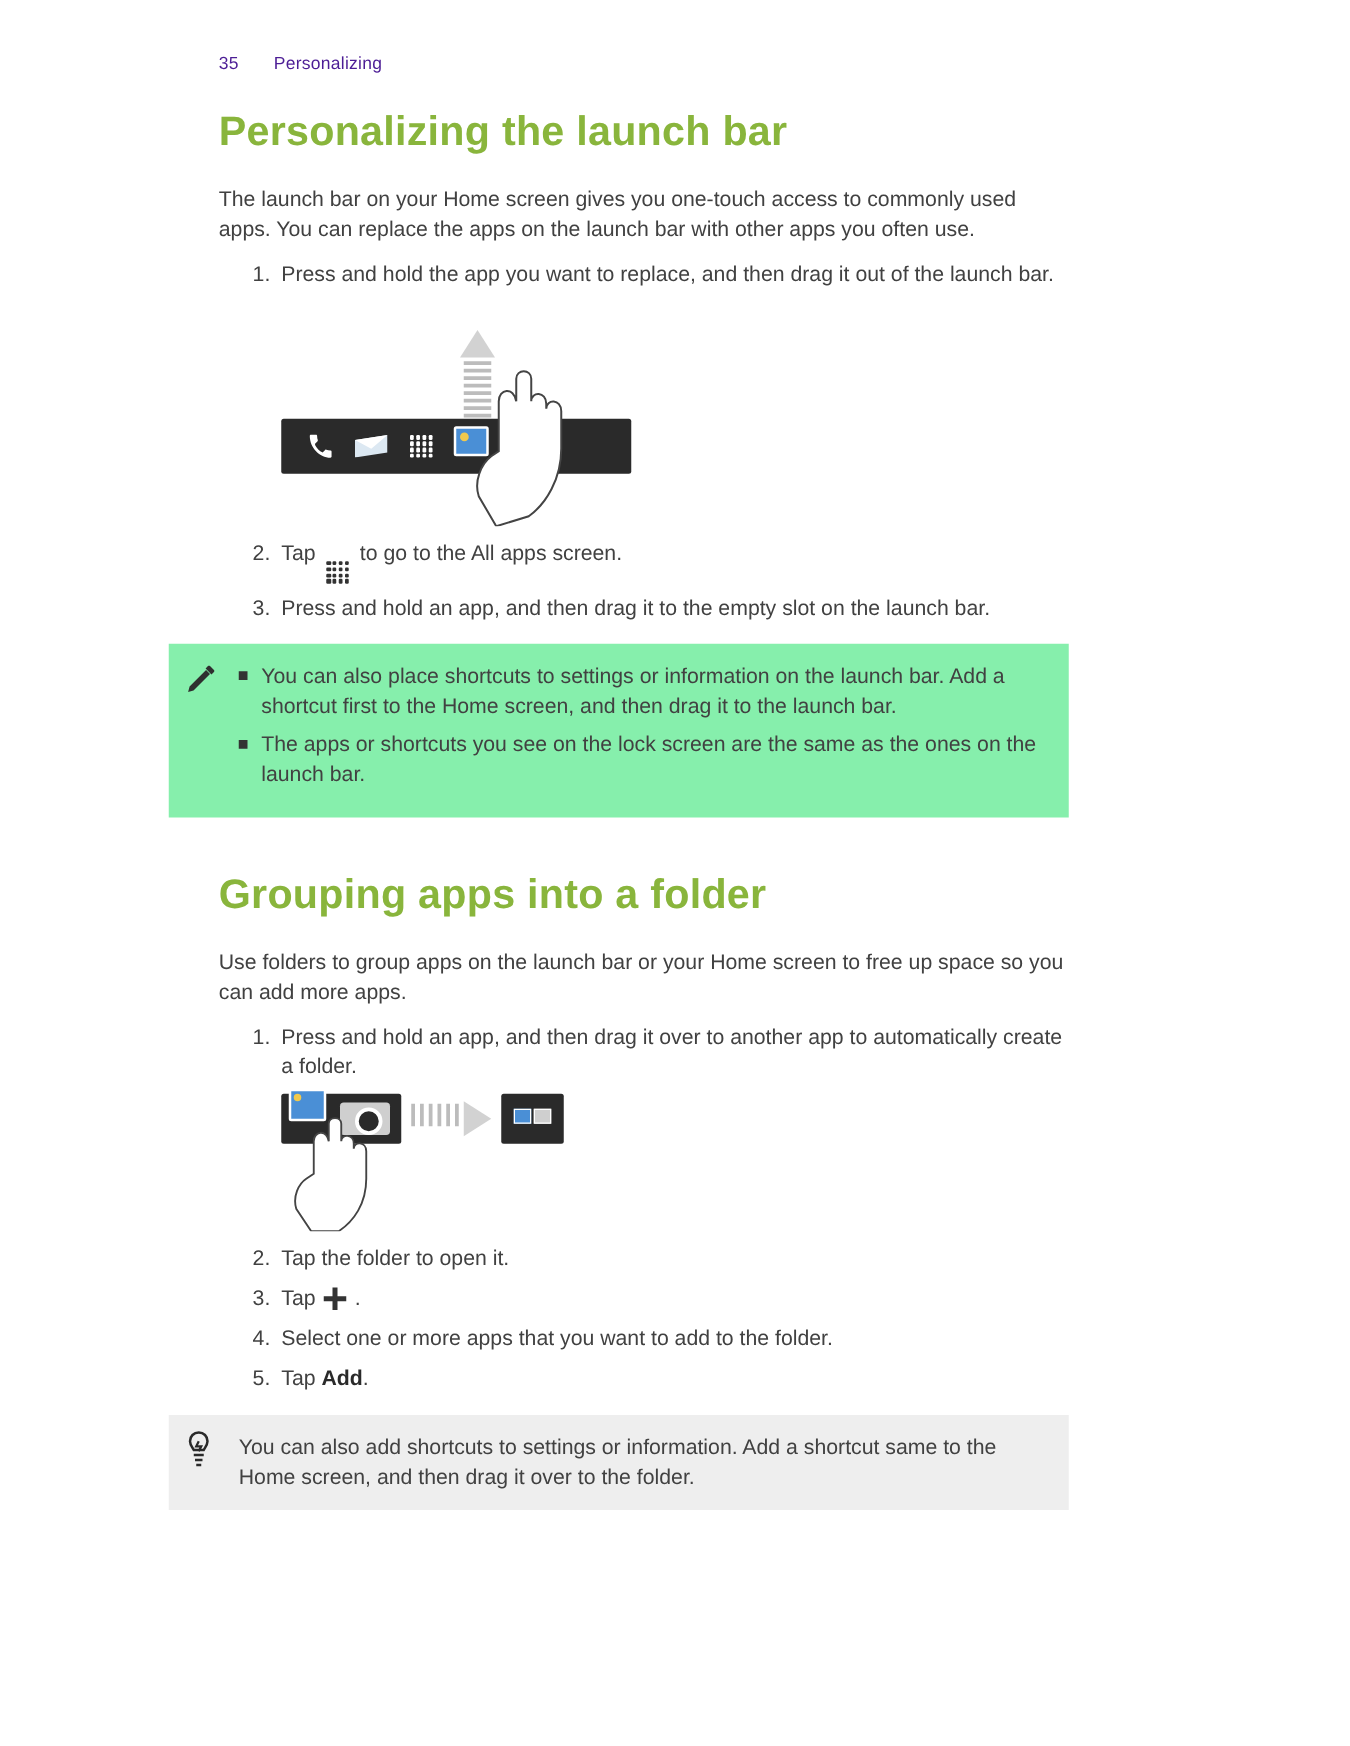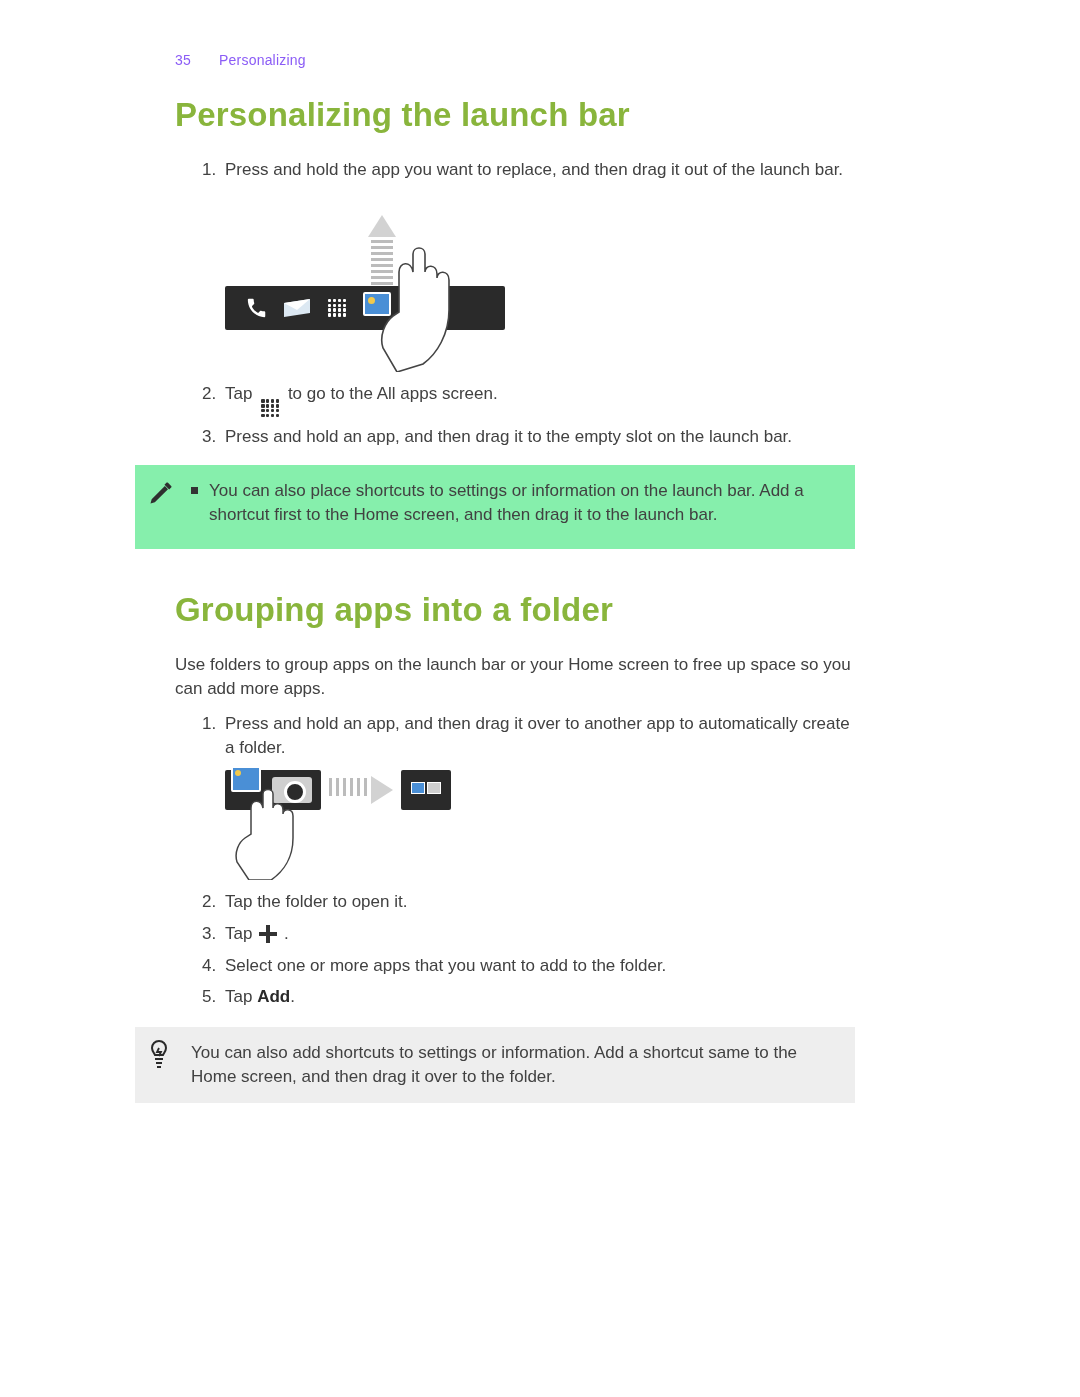--- a/index.html
+++ b/index.html
@@ -9,24 +9,23 @@
     color: #3d3d3d;
     width: 1080px;
     padding: 42px 0 120px 0;
   }
   .page {
     margin-left: 175px;
     width: 680px;
   }
   .runhead {
     font-size: 14px;
-    color: #8b5cf6;
+    color: #4c1d95;
     margin-bottom: 28px;
     letter-spacing: .2px;
-    margin-top: 10px;
   }
   .runhead .pnum { margin-right: 24px; }
   h1 {
     color: #89b53c;
     font-weight: 700;
     font-size: 33px;
     letter-spacing: .2px;
     margin-bottom: 24px;
   }
   p.body {
@@ -122,20 +121,21 @@
 <body>
 
 <div class="page">
 
   <div class="runhead">
     <span class="pnum">35</span>
     <span>Personalizing</span>
   </div>
 
   <h1>Personalizing the launch bar</h1>
+  <p class="body">The launch bar on your Home screen gives you one-touch access to commonly used apps. You can replace the apps on the launch bar with other apps you often use.</p>
 
   <ol class="steps">
     <li>
       <span>Press and hold the app you want to replace, and then drag it out of the launch bar.</span>
       <div class="illus-wrap">
         <div class="illus1">
           <div class="arrow-up">
             <div class="head"></div>
             <div class="shaft">
                 <span></span>
@@ -219,20 +219,21 @@
   </ol>
 
   <div class="notebox">
     <span class="note-icon">
       <svg width="28" height="28" viewBox="0 0 24 24">
           <path fill="#2f2f2f" d="M3 21l3.7-1 L18 8.7 15.3 6 4 17.3 3 21zM20.7 6l-2.7-2.7c-.4-.4-1-.4-1.4 0L15 5l4 4 1.7-1.7c.4-.4.4-1 0-1.3z"></path>
         </svg>
     </span>
     <ul>
       <li>You can also place shortcuts to settings or information on the launch bar. Add a shortcut first to the Home screen, and then drag it to the launch bar.</li>
+      <li>The apps or shortcuts you see on the lock screen are the same as the ones on the launch bar.</li>
     </ul>
   </div>
 
   <div class="section2">
     <h1>Grouping apps into a folder</h1>
     <p class="body">Use folders to group apps on the launch bar or your Home screen to free up space so you can add more apps.</p>
 
     <ol class="steps">
       <li>
         <span>Press and hold an app, and then drag it over to another app to automatically create a folder.</span>

